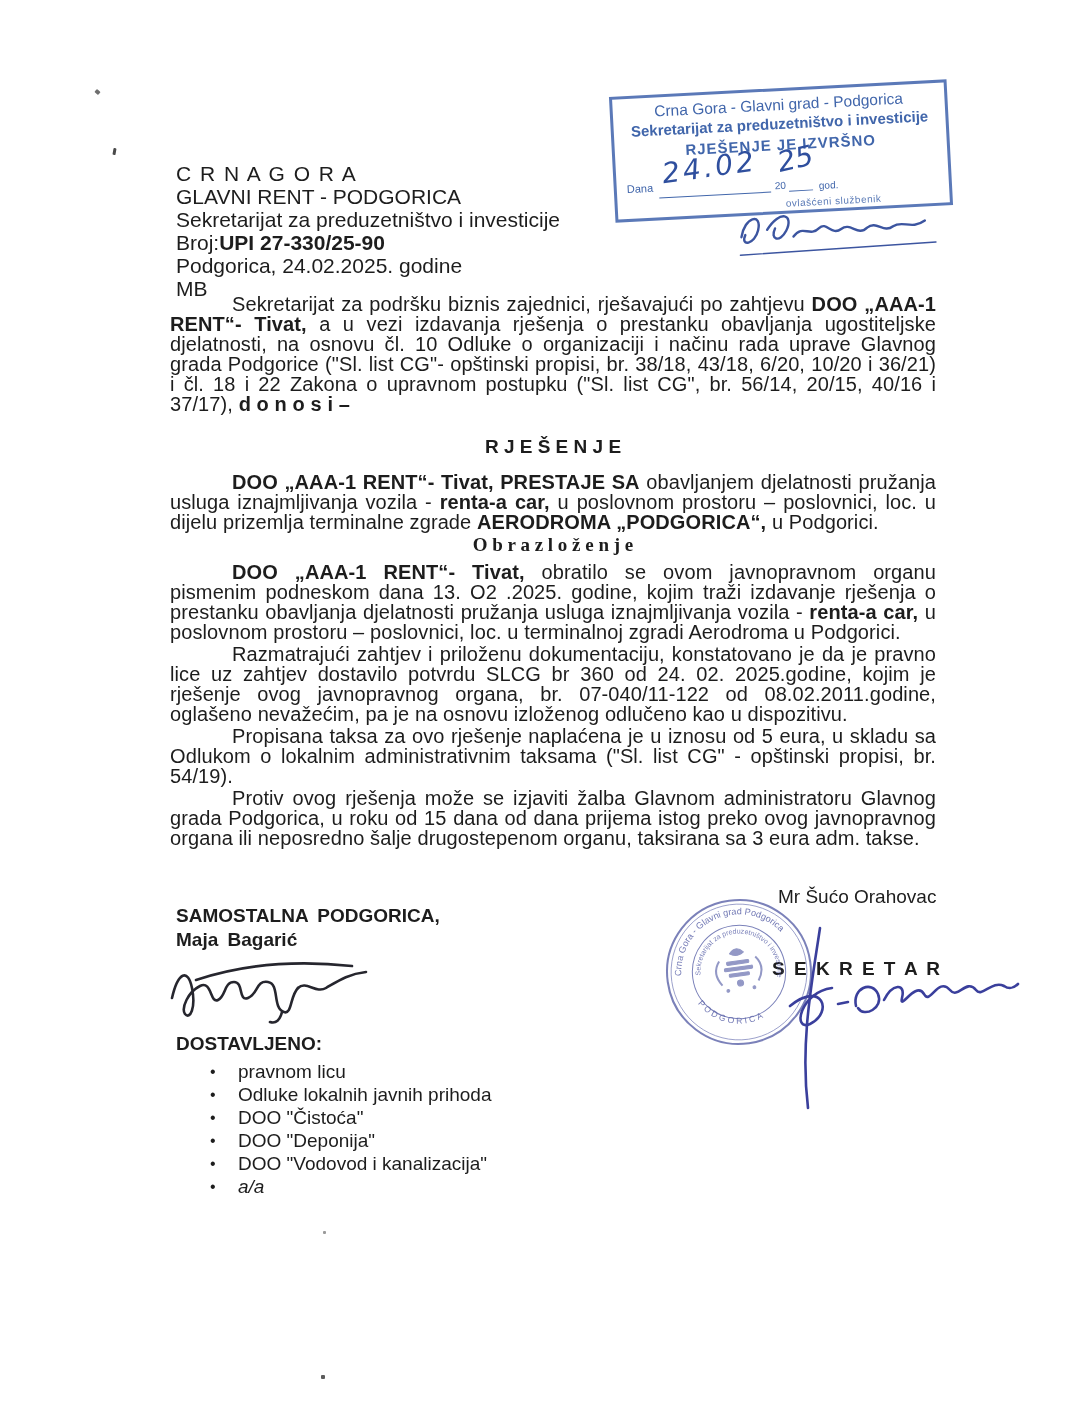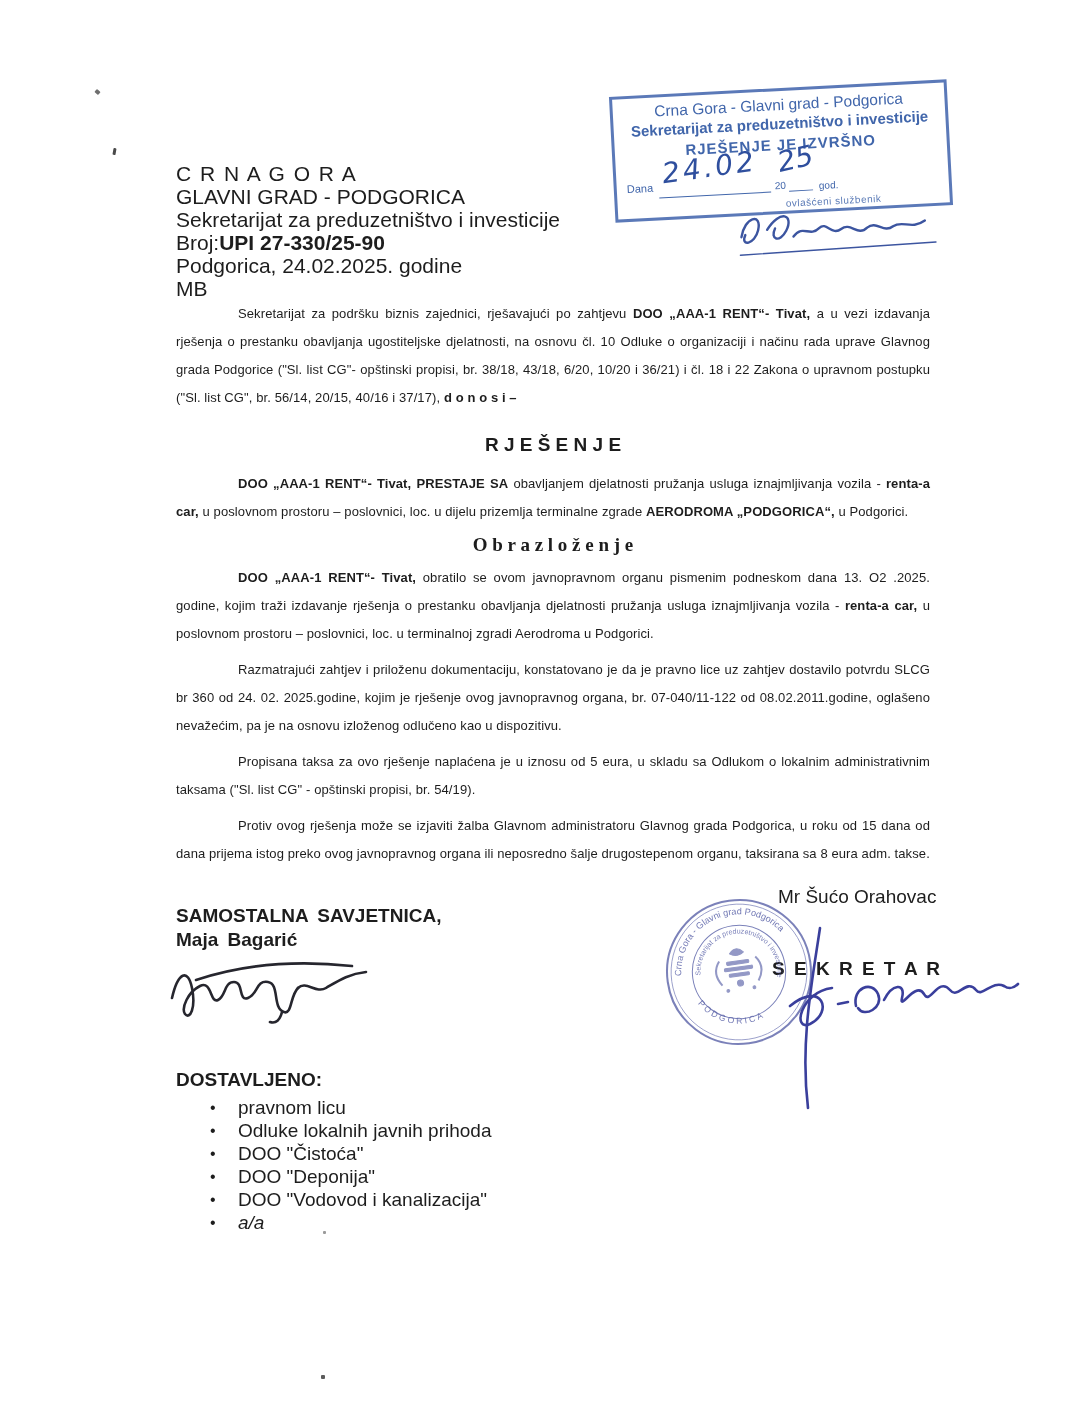--- a/index.html
+++ b/index.html
@@ -26,34 +26,34 @@
   .rect-stamp .printed-20{position:absolute; left:158px; top:89px; font-size:10px;}
   .rect-stamp .dana-line2{position:absolute; left:172px; top:100px; width:24px; border-bottom:1.5px solid #4166ab;}
   .rect-stamp .god-label{position:absolute; left:202px; top:91px; font-size:10px;}
   .hw{font-style:italic; color:#2f4f9e; font-family:"DejaVu Sans", sans-serif;}
   .rect-stamp .hw-date{position:absolute; left:46px; top:56px; font-size:28px; transform:rotate(-5deg); letter-spacing:3px;}
   .rect-stamp .hw-year{position:absolute; left:162px; top:52px; font-size:28px; transform:rotate(-10deg);}
   .rect-stamp .officer-label{position:absolute; left:168px; top:107px; font-size:10px; letter-spacing:.5px; opacity:.85;}
   .rect-stamp .officer-sig{position:absolute; left:112px; top:112px;}
   
   .doc-body{position:absolute; left:168px; top:292px; width:770px;}
-  .doc-body p{margin:8px; font-size:13px; line-height:28px; text-align:justify; text-indent:62px; letter-spacing:.1px;}
+  .doc-body p{margin:2px; font-size:20px; line-height:20px; text-align:justify; text-indent:62px; letter-spacing:.1px;}
   .center-head{font-weight:bold; text-align:center; font-size:19px;}
   .head-rjesenje{margin:22px 0 14px 0;}
   .head-obraz{margin:2px 0 6px 0;font-family:Liberation Serif, serif;}
   b{font-weight:bold;}
   
   .sig-left{position:absolute; left:176px; top:904px; font-size:19px; font-weight:bold; line-height:24px; word-spacing:4px;}
   .sig-maja-svg{position:absolute; left:166px; top:938px;}
   .sig-right-name{position:absolute; left:778px; top:886px; font-size:19px; font-weight:normal;}
   .sig-right-title{position:absolute; left:772px; top:958px; font-size:19px; font-weight:bold; letter-spacing:2px;}
   .round-stamp{position:absolute; left:663px; top:896px; transform:rotate(-8deg);}
   .sig-sekretar-svg{position:absolute; left:760px; top:922px;}
   
-  .dostavljeno{position:absolute; left:176px; top:1033px; font-size:19px;margin-top:36px;}
+  .dostavljeno{position:absolute; left:176px; top:1033px; font-size:19px;}
   .dostavljeno .d-title{font-weight:bold; margin-bottom:6px;}
   .d-item{display:flex; line-height:22px; margin-bottom:1px;}
   .d-bullet{width:14px; margin-left:34px; margin-right:14px; font-size:16px;}
   .d-item:last-child .d-text{font-style:italic;}
   
   .speck{position:absolute; background:#6f6f6f; border-radius:1px;}
   .sp1{left:95px; top:90px; width:5px; height:4px; transform:rotate(40deg);}
   .sp2{left:113px; top:148px; width:3px; height:7px; transform:rotate(10deg); background:#4a4a4a;}
   .sp3{left:323px; top:1231px; width:3px; height:3px; background:#9a9a9a;}
   .sp4{left:321px; top:1375px; width:4px; height:4px; background:#5c5c5c;}
@@ -85,45 +85,45 @@
         <path d="M10,32 C14,12 32,8 27,26 C23,40 8,42 14,30"></path>
         <path d="M36,26 C50,6 64,12 55,28 C48,40 38,36 44,25"></path>
         <path d="M62,34 C72,22 78,36 88,27 C96,20 100,36 110,29 C120,22 126,38 136,29 C146,22 152,36 162,29 C172,23 180,34 194,25"></path>
         <path d="M8,50 L204,47" stroke-width="1.4"></path>
       </g>
     </svg>
   </div>
 
   <div class="header-block">
     <div class="header-country">C R N A   G O R A</div>
-    <div>GLAVNI GRAD - PODGORICA</div>
+    <div>GLAVNI RENT - PODGORICA</div>
     <div>Sekretarijat za preduzetništvo i investicije</div>
     <div><span>Broj:</span><b>UPI 27-330/25-90</b></div>
     <div>Podgorica, 24.02.2025. godine</div>
     <div>MB</div>
   </div>
 
   <div class="doc-body">
     <p><span>Sekretarijat za podršku  biznis zajednici, rješavajući po zahtjevu </span><b>DOO „AAA-1 RENT“- Tivat,</b><span> a u vezi izdavanja rješenja o prestanku obavljanja  ugostiteljske  djelatnosti, na  osnovu čl. 10 Odluke o organizaciji i načinu rada uprave Glavnog grada Podgorice ("Sl. list CG"- opštinski propisi, br. 38/18, 43/18, 6/20, 10/20 i 36/21) i čl. 18 i 22 Zakona o  upravnom postupku ("Sl. list CG", br. 56/14, 20/15, 40/16 i 37/17), </span><b>d o n o s i –</b></p>
 
     <div class="center-head head-rjesenje">R J E Š E N J E</div>
 
     <p><b>DOO „AAA-1 RENT“- Tivat, PRESTAJE SA</b><span> obavljanjem djelatnosti  pružanja usluga iznajmljivanja  vozila - </span><b>renta-a car,</b><span> u  poslovnom  prostoru – poslovnici, loc. u dijelu prizemlja terminalne zgrade </span><b>AERODROMA „PODGORICA“,</b><span> u Podgorici.</span></p>
 
     <div class="center-head head-obraz">O b r a z l o ž e n j e</div>
 
     <p><b>DOO „AAA-1 RENT“- Tivat,</b><span> obratilo se ovom javnopravnom organu pismenim podneskom dana 13. O2 .2025. godine, kojim traži izdavanje rješenja o prestanku obavljanja djelatnosti  pružanja usluga iznajmljivanja  vozila - </span><b>renta-a car,</b><span> u  poslovnom  prostoru – poslovnici, loc. u terminalnoj zgradi Aerodroma u Podgorici.</span></p>
 
     <p>Razmatrajući zahtjev i priloženu dokumentaciju, konstatovano je da je pravno lice uz zahtjev dostavilo potvrdu SLCG br 360 od 24. 02. 2025.godine, kojim je rješenje ovog javnopravnog organa, br. 07-040/11-122 od 08.02.2011.godine, oglašeno nevažećim, pa je na osnovu izloženog odlučeno kao u dispozitivu.</p>
     <p>Propisana taksa za ovo rješenje naplaćena je u iznosu od 5 eura, u skladu sa Odlukom o lokalnim administrativnim taksama ("Sl. list CG" - opštinski propisi, br. 54/19).</p>
-    <p>Protiv ovog rješenja može se izjaviti žalba Glavnom  administratoru Glavnog  grada Podgorica, u roku od 15 dana od dana prijema istog preko ovog javnopravnog organa ili neposredno  šalje drugostepenom organu, taksirana sa 8 eura  adm. takse.</p>
+    <p>Protiv ovog rješenja može se izjaviti žalba Glavnom  administratoru Glavnog  grada Podgorica, u roku od 15 dana od dana prijema istog preko ovog javnopravnog organa ili neposredno  šalje drugostepenom organu, taksirana sa 3 eura  adm. takse.</p>
   </div>
 
   <div class="sig-left">
-    <div>SAMOSTALNA  SAVJETNICA,</div>
+    <div>SAMOSTALNA  PODGORICA,</div>
     <div>Maja Bagarić</div>
   </div>
   <svg class="sig-maja-svg" width="220" height="90" viewBox="0 0 220 90">
     <g fill="none" stroke="#26262e" stroke-width="2.6" stroke-linecap="round">
       <path d="M6,60 C12,34 22,30 26,50 C30,70 24,82 19,76 C15,70 22,54 34,48 C46,42 44,66 52,62 C60,58 58,44 68,44 C78,44 72,64 82,60 C92,56 90,42 102,44 C114,46 106,70 118,74 C126,77 124,58 132,50"></path>
       <path d="M132,50 C140,42 150,56 160,50 C172,43 182,36 200,34"></path>
       <path d="M30,42 C78,26 130,22 186,28"></path>
       <path d="M116,74 C114,82 110,86 104,84"></path>
     </g>
   </svg>

